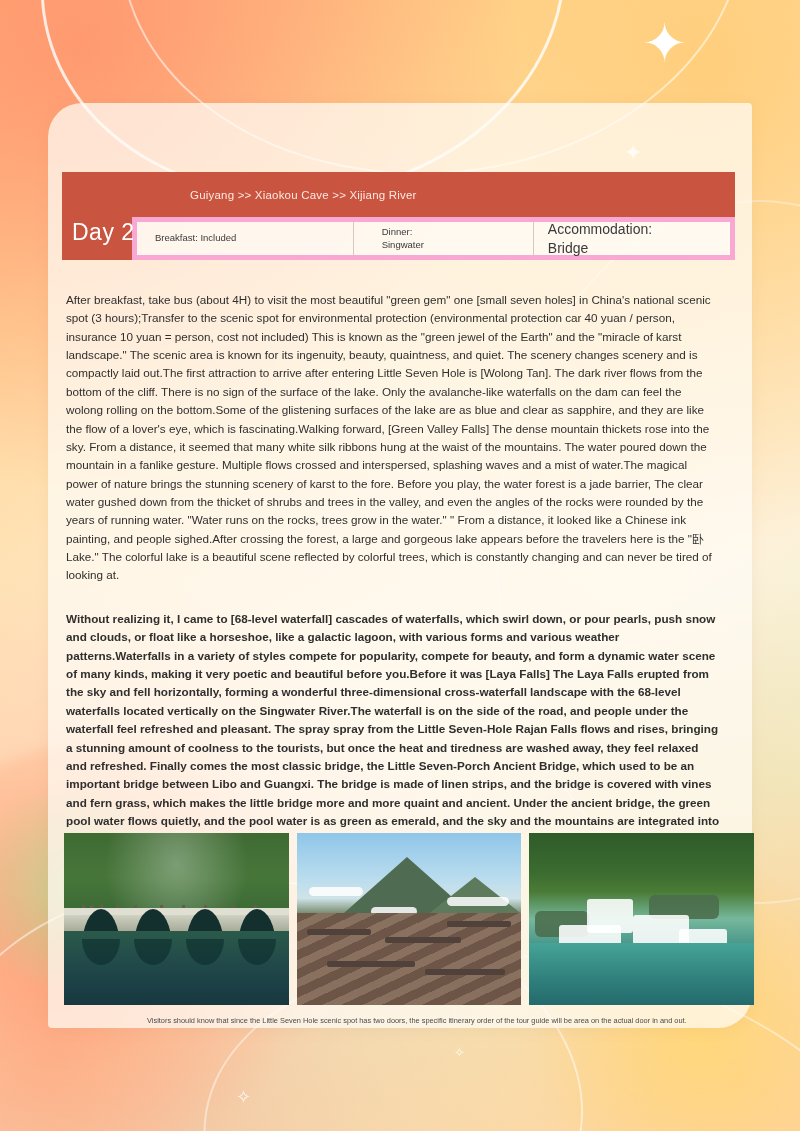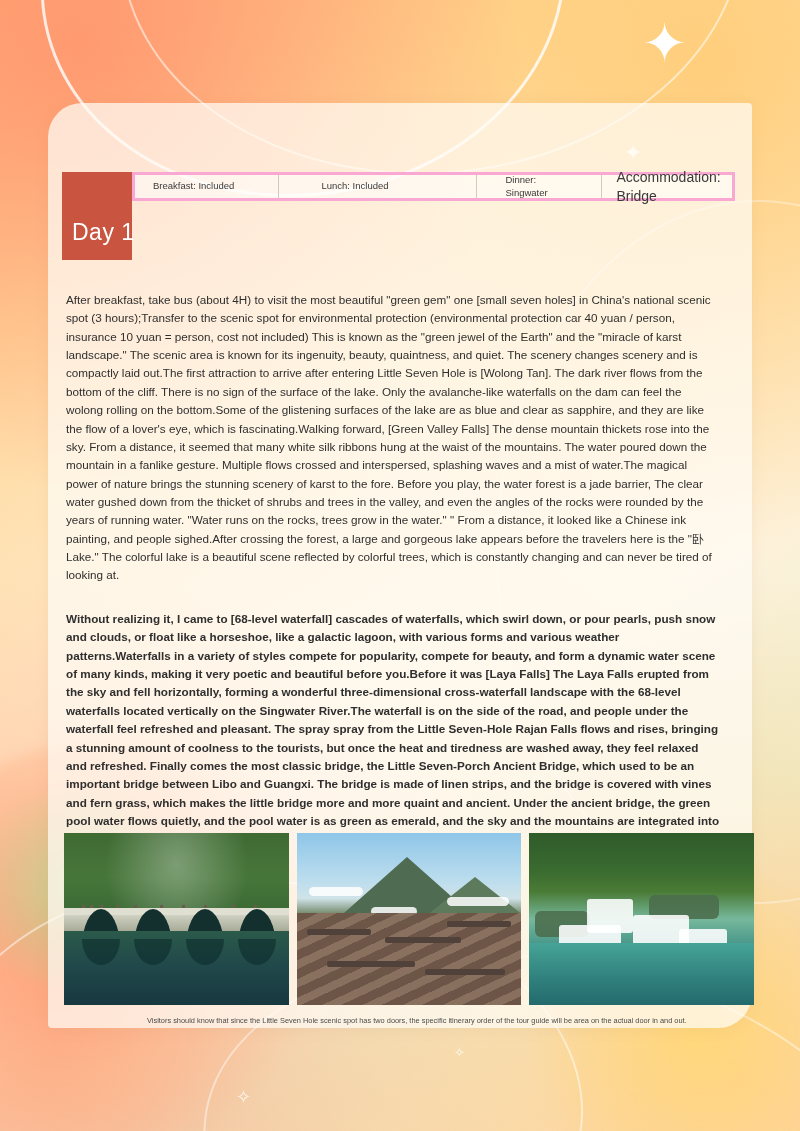--- a/index.html
+++ b/index.html
@@ -131,24 +131,24 @@
     background: #c9543f;
     color: #ffe9e2;
     display: flex;
     align-items: center;
     padding-left: 58px;
     box-sizing: border-box;
     font-size: 11.5px;
     letter-spacing: 0.2px;
   }
   #meal-bar {
-    height: 29px;
+    height: 43px;
     display: flex;
     background: rgba(255, 255, 255, 0.55);
-    border: 3px solid #f9a8d4;
+    border: 5px solid #f9a8d4;
     box-sizing: border-box;
   }
   .meal-cell {
     flex: 1;
     display: flex;
     align-items: center;
     padding-left: 14px;
     box-sizing: border-box;
     font-size: 9.5px;
     color: #3a3a3a;
@@ -333,28 +333,26 @@
 
 <div class="sparkle" id="sparkle-1">✦</div>
 <div class="sparkle" id="sparkle-2">✦</div>
 <div class="sparkle" id="sparkle-3">✧</div>
 <div class="sparkle" id="sparkle-4">✧</div>
 <div class="sparkle" id="sparkle-5">✧</div>
 
 <div id="card"></div>
 
 <div id="day-header">
-  <div id="day-badge">Day 1</div>
+  <div id="day-badge">Day 2</div>
   <div id="day-right">
+    <div id="route-bar">Guiyang &gt;&gt; Xiaokou Cave &gt;&gt; Xijiang River</div>
     <div id="meal-bar">
       <div class="meal-cell" id="meal-breakfast">
         <span>Breakfast: Included</span>
-      </div>
-      <div class="meal-cell" id="meal-lunch">
-        <span>Lunch: Included</span>
       </div>
       <div class="meal-cell" id="meal-dinner">
         <div>
           <span>Dinner:</span>
           <span>Singwater</span>
         </div>
       </div>
       <div class="meal-cell" id="meal-accom">
         <div>
           <span>Accommodation:</span>

